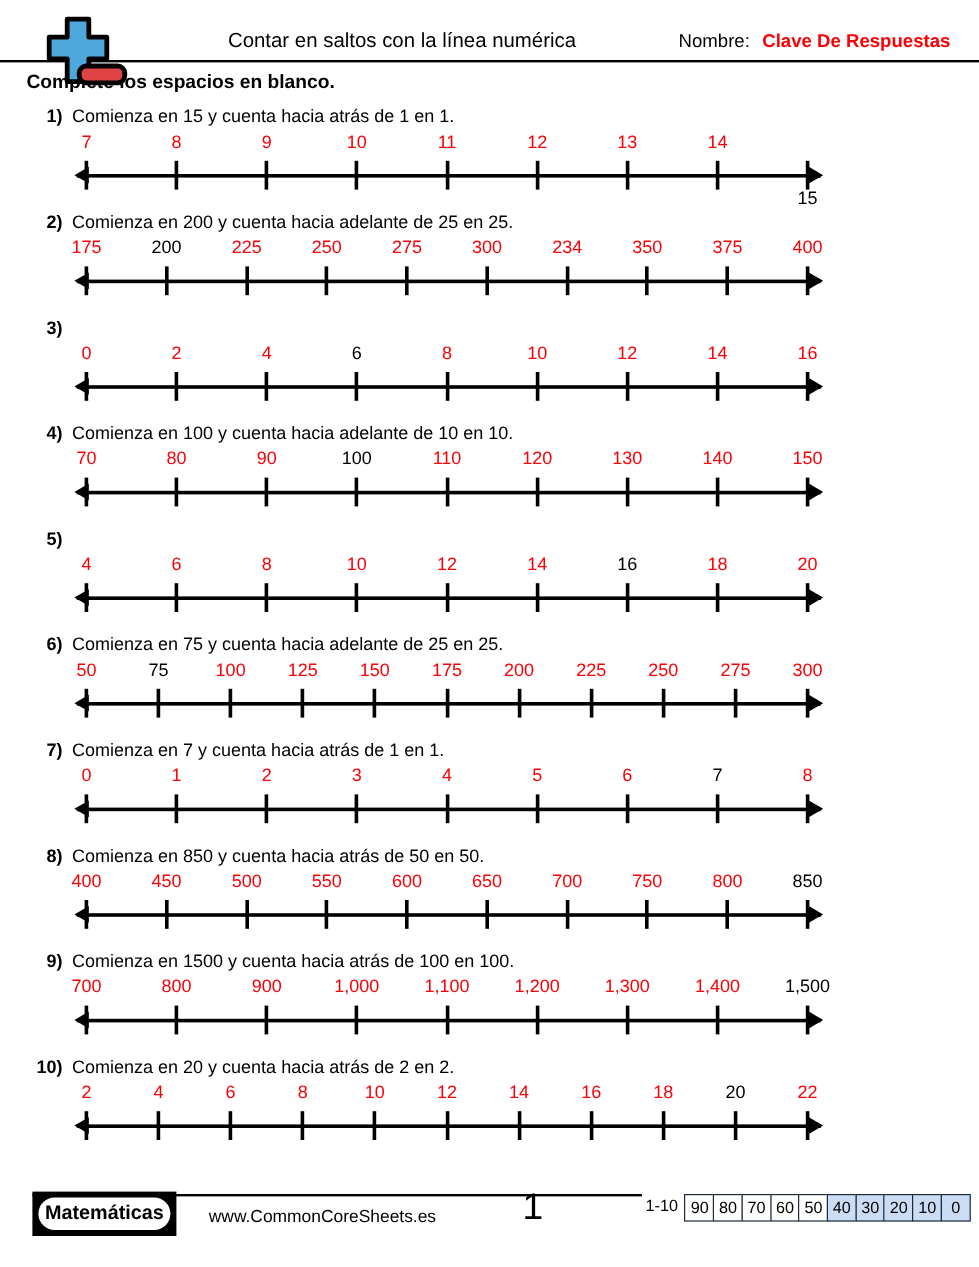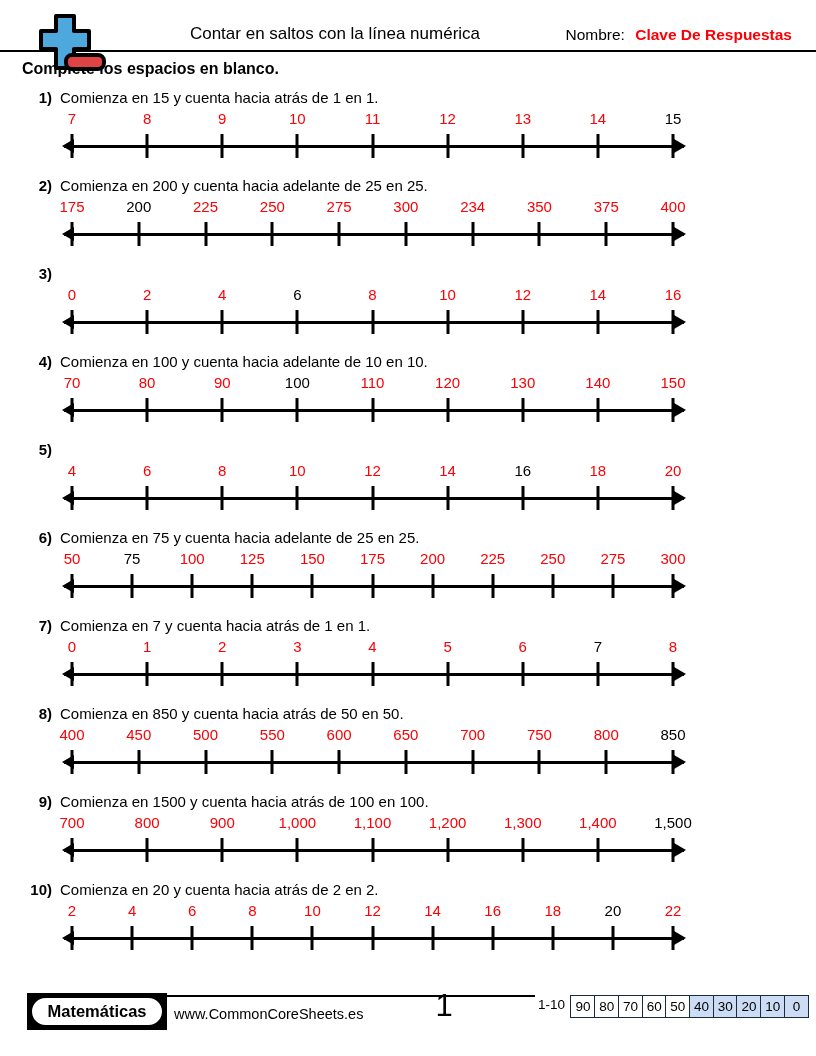--- a/index.html
+++ b/index.html
@@ -33,21 +33,21 @@
   .numberline .arrow-left { position:absolute; left:0; top:6px; width:0; height:0;
       border-top:7px solid transparent; border-bottom:7px solid transparent; border-right:12px solid #000; }
   .numberline .arrow-right { position:absolute; right:0; top:6px; width:0; height:0;
       border-top:7px solid transparent; border-bottom:7px solid transparent; border-left:12px solid #000; }
   .ticks { position:absolute; left:10px; right:13px; top:1px; height:24px; }
   .tick { position:absolute; transform:translateX(-50%); top:0; width:3px; height:24px; background:#000; }
 
   
   .footer { position:absolute; left:0; top:988px; width:816px; height:48px; }
   .footer-rule { position:absolute; left:27px; top:7px; width:508px; height:2px; background:#000; }
-  .brand-box { position:absolute; left:27px; top:5px; width:140px; height:37px; background:#000; padding:3px; }
+  .brand-box { position:absolute; left:27px; top:5px; width:120px; height:37px; background:#000; padding:3px; }
   .brand-pill { width:100%; height:100%; background:#fff; border:2.5px solid #000; border-radius:16px;
       display:flex; align-items:center; justify-content:center; font-weight:bold; font-size:16.5px; }
   .website { position:absolute; left:174px; top:18px; font-size:14.5px; }
   .page-number { position:absolute; left:404px; top:0; width:80px; text-align:center; font-size:31px; }
   .score-label { position:absolute; left:538px; top:9px; font-size:13.5px; }
   .score-table { position:absolute; left:572px; top:7px; display:flex; }
   .score-cell { width:25.3px; height:23px; border:1.6px solid #1c2b3a; margin-left:-1.6px;
       display:flex; align-items:center; justify-content:center; font-size:13.5px; background:#fff; }
   .score-cell.shaded { background:var(--score-shade); }
 </style>
@@ -79,21 +79,21 @@
     <div class="ruler labels-row">
       <div class="labels">
           <span class="num-label answer" style="left: 0%;">7</span>
           <span class="num-label answer" style="left: 12.5%;">8</span>
           <span class="num-label answer" style="left: 25%;">9</span>
           <span class="num-label answer" style="left: 37.5%;">10</span>
           <span class="num-label answer" style="left: 50%;">11</span>
           <span class="num-label answer" style="left: 62.5%;">12</span>
           <span class="num-label answer" style="left: 75%;">13</span>
           <span class="num-label answer" style="left: 87.5%;">14</span>
-          <span class="num-label given" style="left: 100%;">15</span>
+          <span class="num-label given" style="left: 100%; margin-top: 47px;">15</span>
         </div>
     </div>
     <div class="ruler numberline">
       <span class="line"></span>
       <span class="arrow-left"></span>
       <span class="arrow-right"></span>
       <div class="ticks">
           <span class="tick" style="left: 0%;"></span>
           <span class="tick" style="left: 12.5%;"></span>
           <span class="tick" style="left: 25%;"></span>

